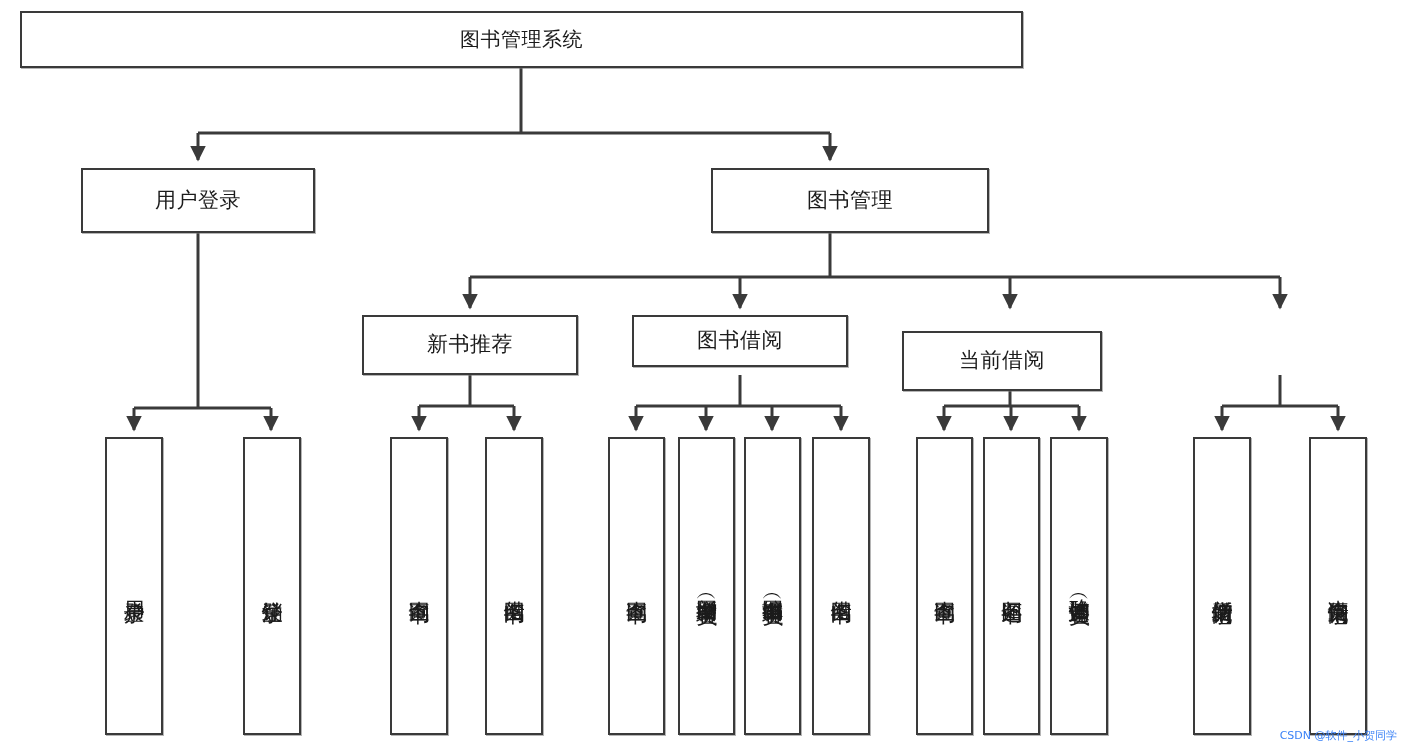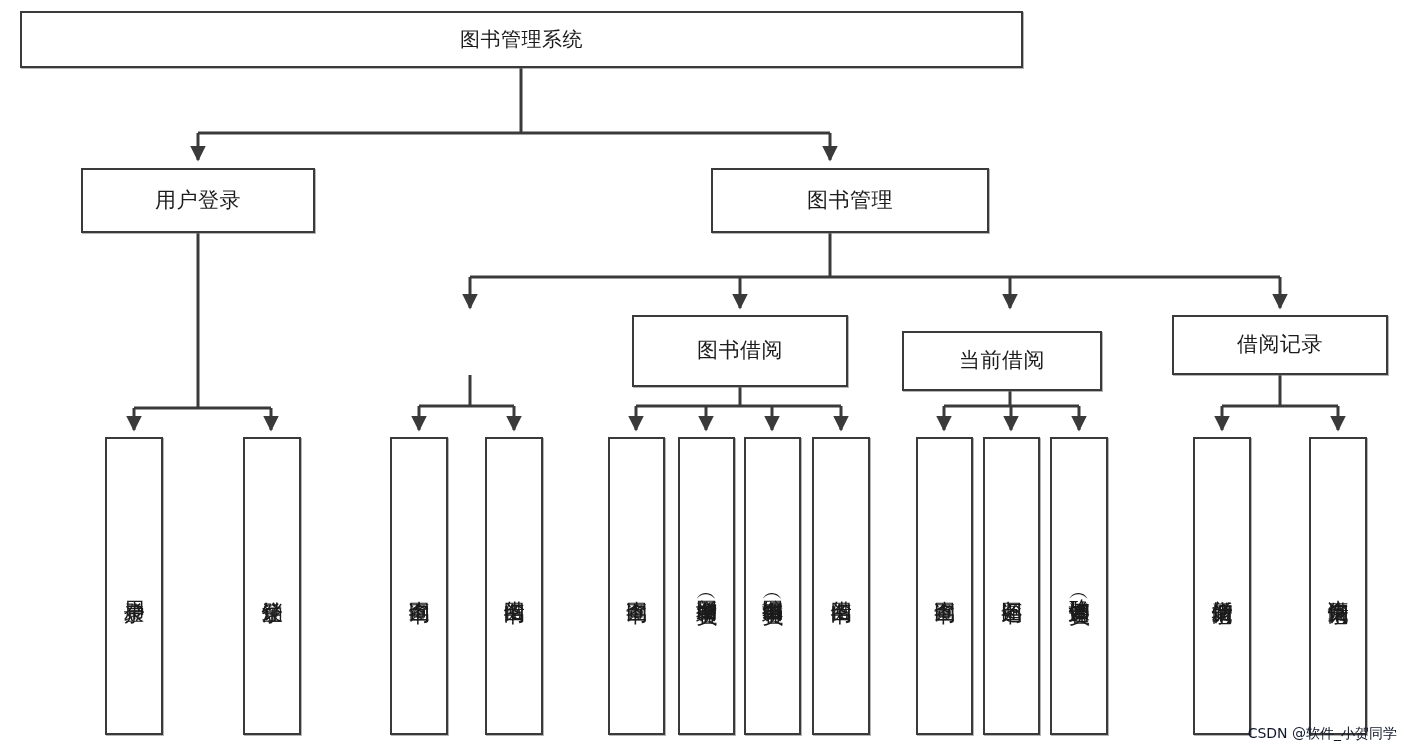--- a/index.html
+++ b/index.html
@@ -64,22 +64,22 @@
     font-size: 21px;
     line-height: 1.08;
     letter-spacing: 1px;
     white-space: nowrap;
     max-height: 282px;
   }
   #watermark {
     position: absolute;
     right: 8px;
     bottom: 4px;
-    font-size: 14px;
-    color: #0f172a;
+    font-size: 11px;
+    color: #3b82f6;
     white-space: nowrap;
     z-index: 5;
     font-family: "DejaVu Sans", "Liberation Sans", sans-serif;
   }
 </style>
 </head>
 <body>
 
 <div id="diagram-root">
 
@@ -137,29 +137,29 @@
     <span class="label">图书管理系统</span>
   </div>
 
   <div class="node horiz" style="left:81px; top:168px; width:234px; height:65px;">
     <span class="label">用户登录</span>
   </div>
   <div class="node horiz" style="left:711px; top:168px; width:278px; height:65px;">
     <span class="label">图书管理</span>
   </div>
 
-  <div class="node horiz" style="left:632px; top:315px; width:216px; height:72px;">
+  <div class="node horiz" style="left:362px; top:315px; width:216px; height:60px;">
+    <span class="label">新书推荐</span>
+  </div>
+  <div class="node horiz" style="left:632px; top:315px; width:216px; height:52px;">
     <span class="label">图书借阅</span>
   </div>
   <div class="node horiz" style="left:902px; top:331px; width:200px; height:60px;">
     <span class="label">当前借阅</span>
   </div>
-  <div class="node horiz" style="left:1172px; top:315px; width:216px; height:60px;">
-    <span class="label">借阅记录</span>
-  </div>
 
   <div class="node vert" style="left:105px; top:437px; width:58px; height:298px;">
     <span class="label">用户登录</span>
   </div>
   <div class="node vert" style="left:243px; top:437px; width:58px; height:298px;">
     <span class="label">注销登录</span>
   </div>
 
   <div class="node vert" style="left:390px; top:437px; width:58px; height:298px;">
     <span class="label">查询图书</span>

